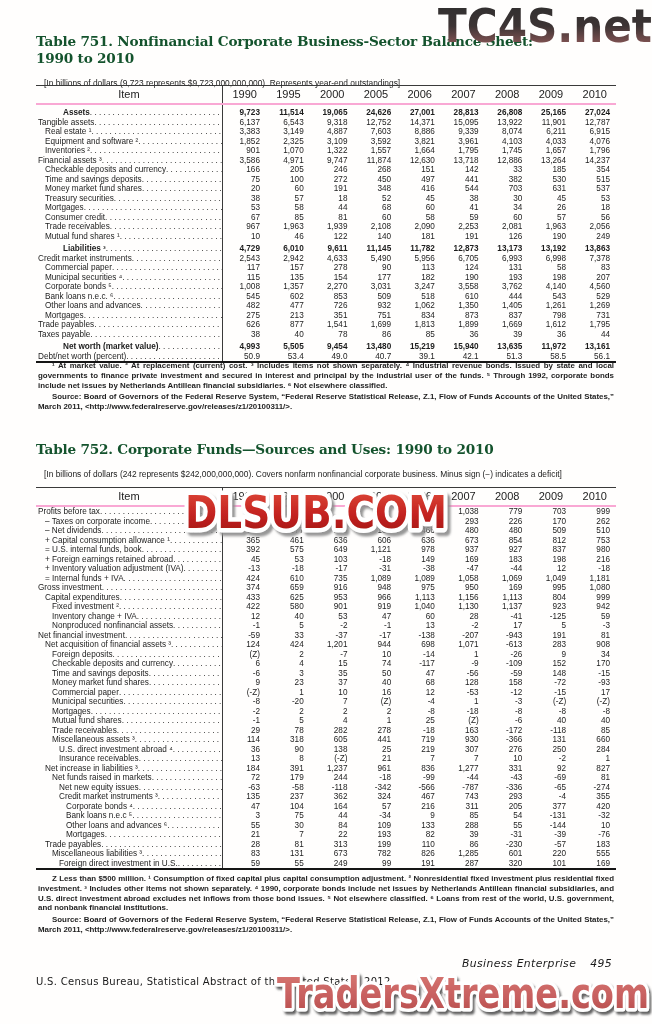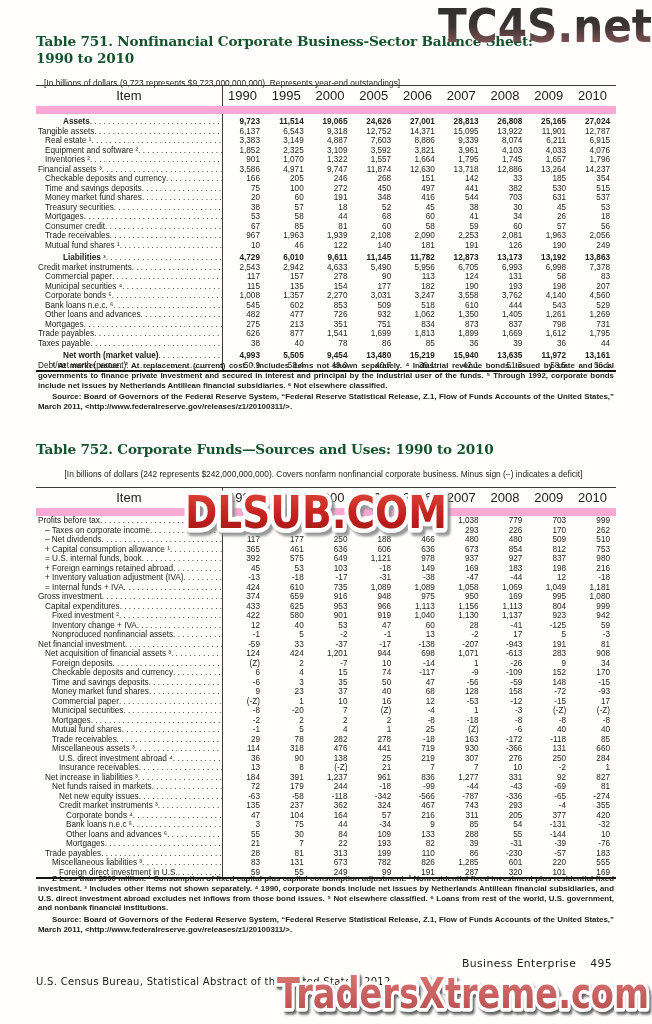--- a/index.html
+++ b/index.html
@@ -18,22 +18,22 @@
   .tbl-note{font-size:8.4px;line-height:10px;color:#222;margin:8px;}
   
   table.data{
     border-collapse:collapse;table-layout:fixed;width:580px;
     border-top:1px solid #3a3a3a;border-bottom:2px solid #151515;
     font-size:8.2px;
   }
   table.data col.c-item{width:186px;}
   table.data col.c-year{width:43.7px;}
   table.data th{
-    font-weight:normal;font-size:13px;padding:2px 0 3px;
-    border-bottom:8px solid #f9a8d4;color:#1c1c1c;
+    font-weight:normal;font-size:11px;padding:2px 0 3px;
+    border-bottom:2px solid #f9a8d4;color:#1c1c1c;
   }
   table.data th.item-h{text-align:center;}
   table.data th.year{text-align:right;padding-right:9px;}
   table.data tr > *:nth-child(2){border-left:1px solid #3a3a3a;}
   table.data td{padding:0;line-height:9.5px;vertical-align:bottom;}
   table.data td.val{text-align:right;padding-right:6px;white-space:nowrap;}
   table.data tr.gap td{padding-top:3px;}
   table.data tr.bold td{font-weight:bold;}
   .lw{display:flex;align-items:baseline;overflow:hidden;}
   .lab{white-space:nowrap;}
@@ -540,21 +540,21 @@
         </tr>
       </tbody>
   </table>
 
   <div class="abs fn" style="left:36px;top:359px;">
     <p>¹ At market value. ² At replacement (current) cost. ³ Includes items not shown separately. ⁴ Industrial revenue bonds. Issued by state and local governments to finance  private investment and secured in interest and principal by the industrial user of the funds. ⁵ Through 1992, corporate bonds include net issues by Netherlands Antillean financial subsidiaries. ⁶ Not elsewhere classified.</p>
     <p>Source: Board of Governors of the Federal Reserve System, “Federal Reserve Statistical Release, Z.1, Flow of Funds Accounts of the United States,” March 2011, &lt;http://www.federalreserve.gov/releases/z1/20100311/&gt;.</p>
   </div>
 
   <h2 class="abs tbl-title" style="left:36px;top:441px;width:580px;">Table 752. Corporate Funds—Sources and Uses: 1990 to 2010</h2>
-  <p class="abs tbl-note" style="left:28px;top:461px;width:575px;text-align:center;">[In billions of dollars (242 represents $242,000,000,000). Covers nonfarm nonfinancial corporate business. Minus sign (−) indicates a deficit]</p>
+  <p class="abs tbl-note" style="left:36px;top:461px;width:575px;">[In billions of dollars (242 represents $242,000,000,000). Covers nonfarm nonfinancial corporate business. Minus sign (−) indicates a deficit]</p>
 
   <table class="data abs" style="left:36px;top:487px;">
     <colgroup>
       <col class="c-item">
       <col class="c-year">
         <col class="c-year">
         <col class="c-year">
         <col class="c-year">
       <col class="c-year">
         <col class="c-year">
@@ -987,21 +987,21 @@
         </tr>
         <tr>
           <td>
             <div class="lw">
               <span class="lab ind2">Miscellaneous assets ³</span>
               <span class="dots"></span>
             </div>
           </td>
           <td class="val">114</td>
           <td class="val">318</td>
-          <td class="val">476</td>
+          <td class="val">605</td>
           <td class="val">441</td>
           <td class="val">719</td>
           <td class="val">930</td>
           <td class="val">-366</td>
           <td class="val">131</td>
           <td class="val">660</td>
         </tr>
         <tr>
           <td>
             <div class="lw">
@@ -1224,21 +1224,21 @@
           <td class="val">169</td>
         </tr>
       </tbody>
   </table>
 
   <div class="abs fn" style="left:36px;top:872px;">
     <p>Z Less than $500 million. ¹ Consumption of fixed capital plus capital consumption adjustment. ² Nonresidential fixed investment plus residential fixed investment. ³ Includes other items not shown separately. ⁴ 1990, corporate bonds include net issues by Netherlands Antillean financial subsidiaries, and U.S. direct investment abroad excludes net inflows from those bond issues. ⁵ Not elsewhere classified. ⁶ Loans from rest of the world, U.S. government, and nonbank financial institutions.</p>
     <p>Source: Board of Governors of the Federal Reserve System, “Federal Reserve Statistical Release, Z.1, Flow of Funds Accounts of the United States,” March 2011, &lt;http://www.federalreserve.gov/releases/z1/20100311/&gt;.</p>
   </div>
 
-  <div class="abs run-head" style="top:957px;right:40px;">
+  <div class="abs run-head" style="top:957px;right:40px;font-style:italic;">
     <span>Business Enterprise</span><span class="pgno">495</span>
   </div>
   <div class="abs credit" style="left:36px;top:976px;">U.S. Census Bureau, Statistical Abstract of the United States: 2012</div>
 
   <svg class="abs wm" style="top:0;right:-4px;" width="222" height="58">
     <defs>
       <linearGradient id="gTop" x1="0" y1="0" x2="0" y2="1">
         <stop offset="0%" stop-color="#2e2e2e"></stop>
         <stop offset="50%" stop-color="#3c3434"></stop>
         <stop offset="80%" stop-color="#7b5050"></stop>

